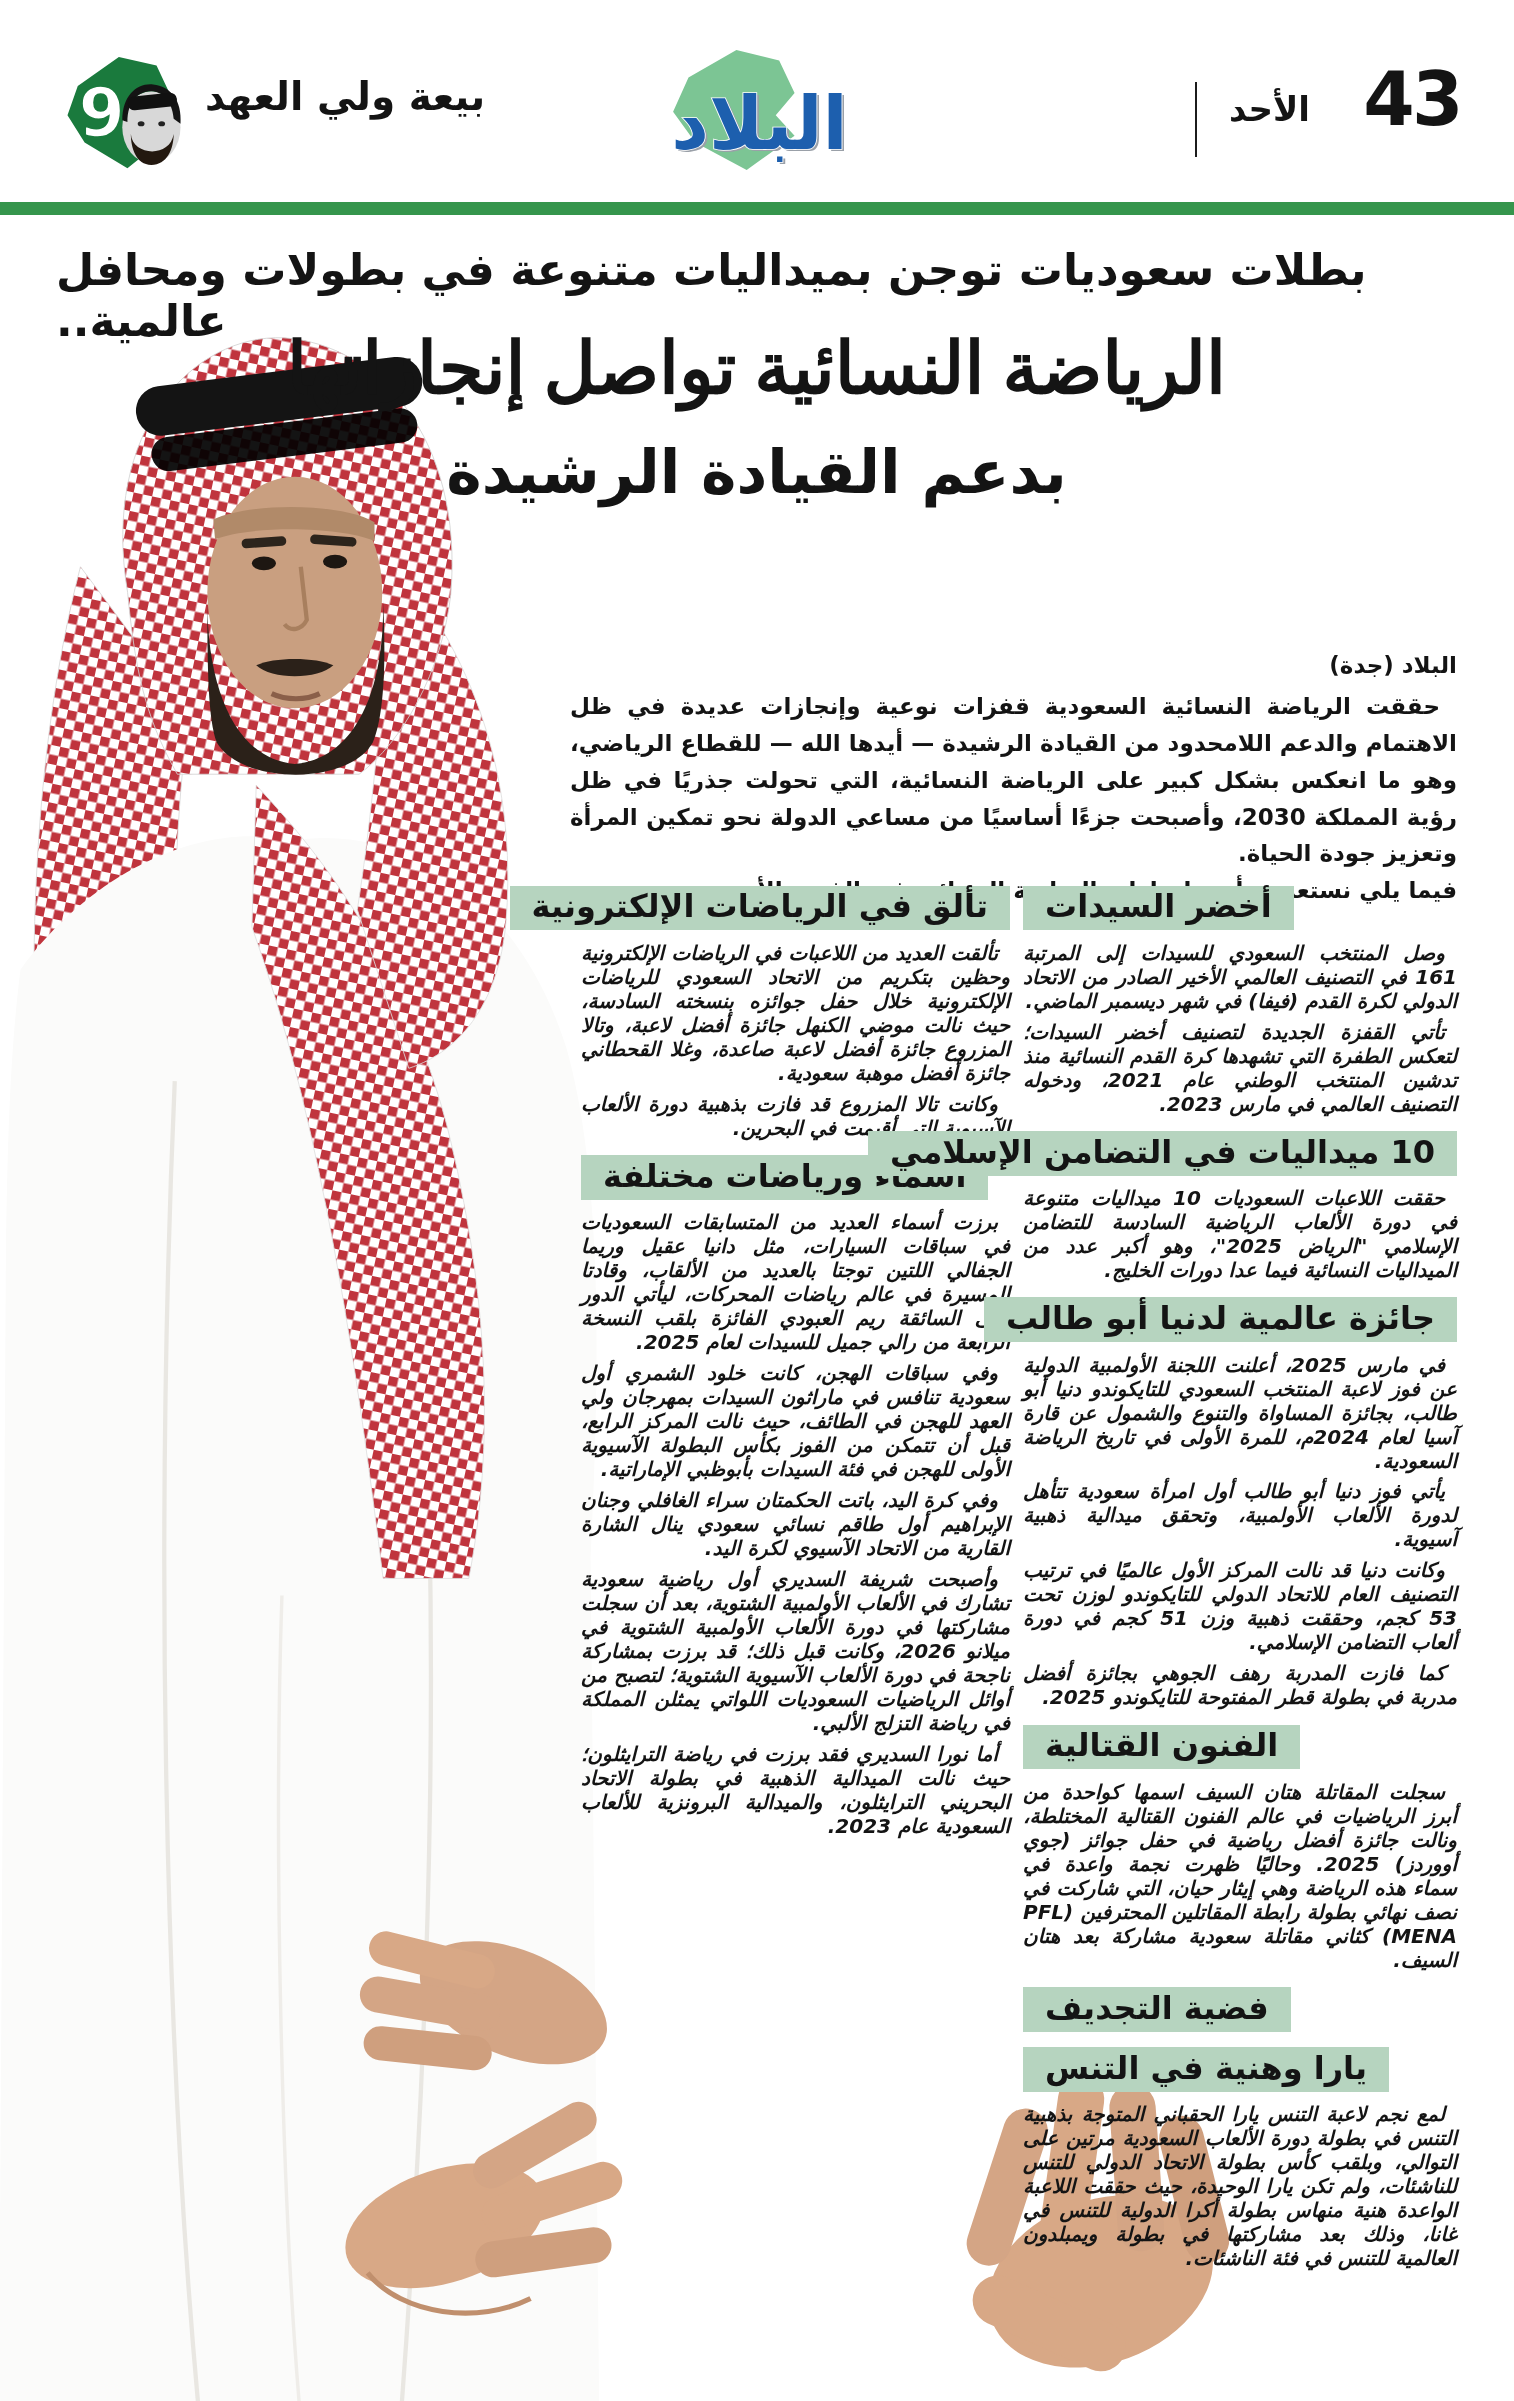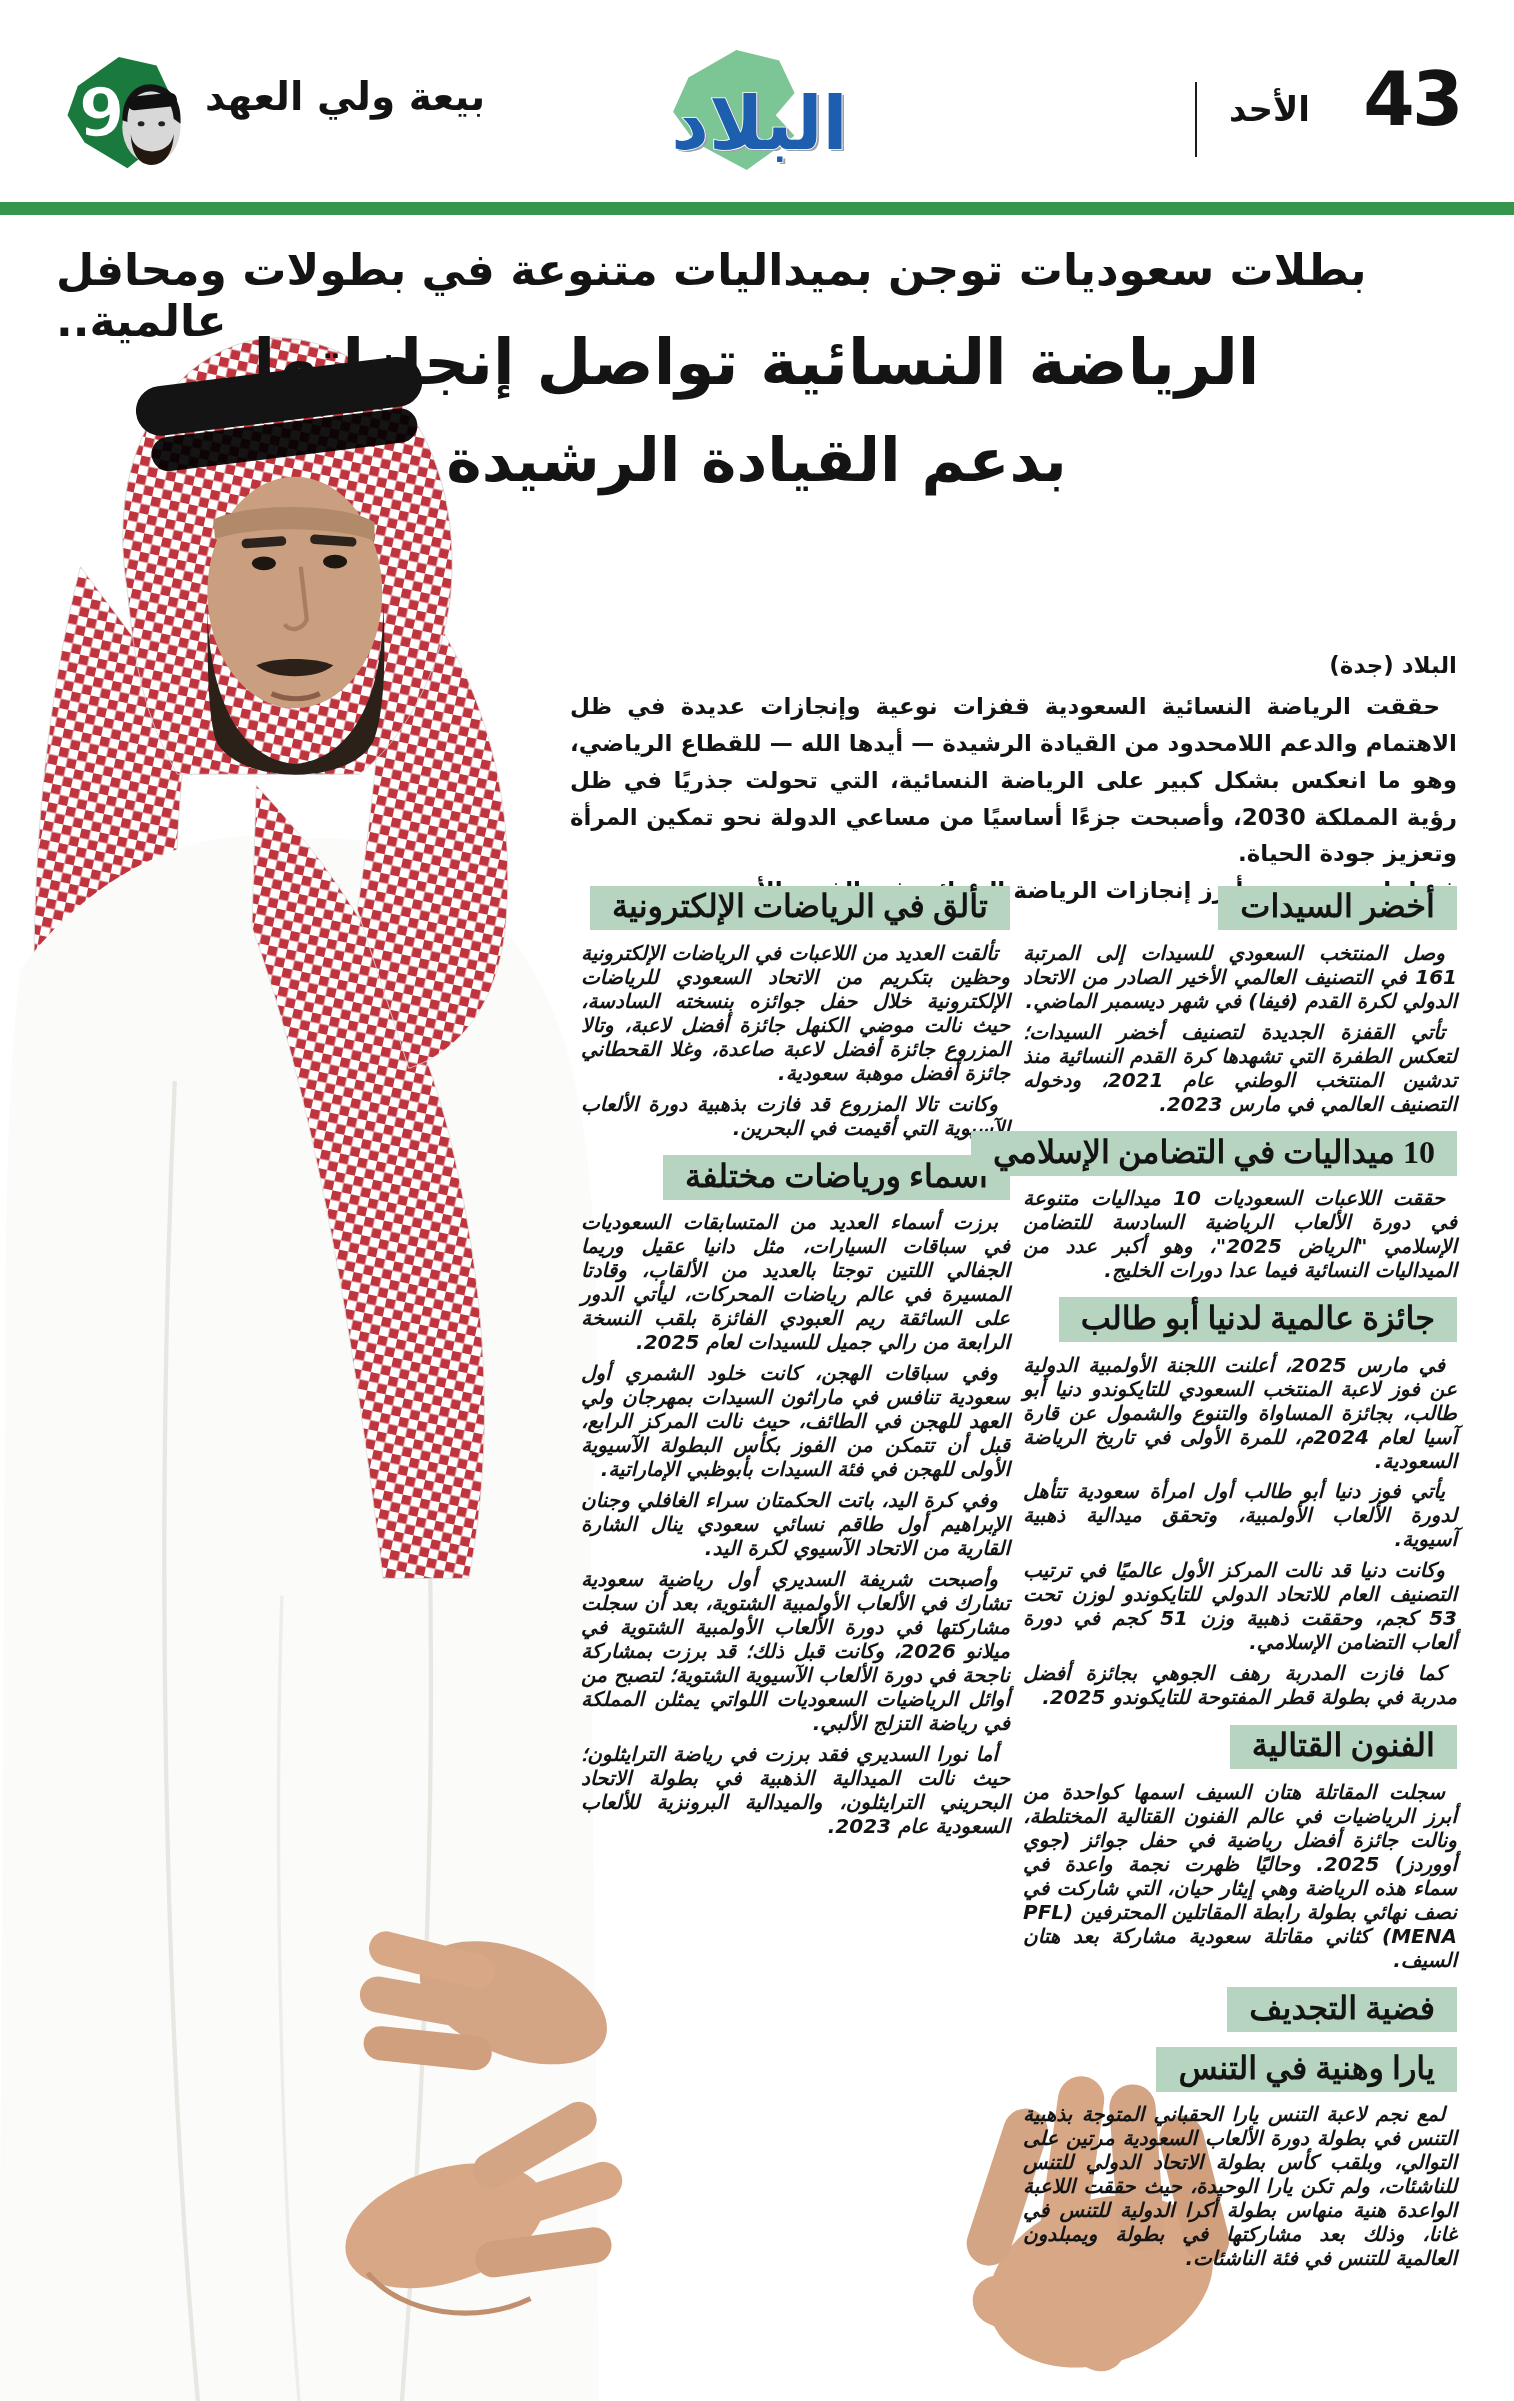--- a/index.html
+++ b/index.html
@@ -13,33 +13,33 @@
   .day-label{position:absolute;top:89px;right:204px;font-size:34px;font-weight:800;}
   .header-vrule{position:absolute;top:82px;right:317px;width:1.7px;height:75px;background:#1c1c1c;}
   .date-block{position:absolute;top:86px;right:329px;width:257px;text-align:right;font-size:20.6px;line-height:1.75;}
   .masthead{position:absolute;top:33px;left:636px;width:249px;height:154px;}
   .pledge-badge{position:absolute;top:45px;left:53px;width:144px;height:137px;}
   .pledge-label{position:absolute;top:74px;left:206px;font-size:39px;font-weight:800;white-space:nowrap;}
   .green-bar{position:absolute;top:202px;left:0;width:100%;height:13px;background:#35954c;}
   
   .kicker{position:absolute;top:244px;left:57px;right:53px;text-align:left;font-size:44px;font-weight:800;}
   .headline{position:absolute;top:324px;left:26px;right:26px;text-align:center;font-weight:900;z-index:5;}
-  .headline .l1{font-size:63px;line-height:1.25;}
+  .headline .l1{font-size:72px;line-height:1.25;font-family:Liberation Serif, serif;}
   .headline .l2{font-size:60px;line-height:1.25;margin-top:20.6px;}
   
   .intro{position:absolute;top:652px;right:57px;width:887px;z-index:4;}
   .intro .byline{font-size:23px;font-weight:800;margin:0 0 10.3px;}
   .intro p{margin:0;font-size:23px;font-weight:700;line-height:1.6;text-align:justify;}
   .intro p.lead{text-indent:17px;}
   
   .col{position:absolute;top:877px;z-index:4;}
   .col-right{right:57px;width:434px;}
   .col-middle{right:504px;width:429px;}
   .section{margin-bottom:15.4px;}
-  .title-wrap{text-align:right;margin:8.6px 0 10.3px;font-family:Liberation Serif, serif;}
+  .title-wrap{text-align:left;margin:8.6px 0 10.3px;}
   .section-title{display:inline-block;background:#b6d4bf;padding:1.7px 22px 5.1px;font-size:32px;font-weight:800;white-space:nowrap;}
   .section p{margin:0 0 6.9px;font-size:20px;font-weight:700;line-height:24px;text-align:justify;text-indent:12px;font-style:italic;}
   
   .photo{position:absolute;top:309px;left:0;width:1286px;height:2093px;z-index:1;}
 </style>
 </head>
 <body>
 
 <div class="page">
 

